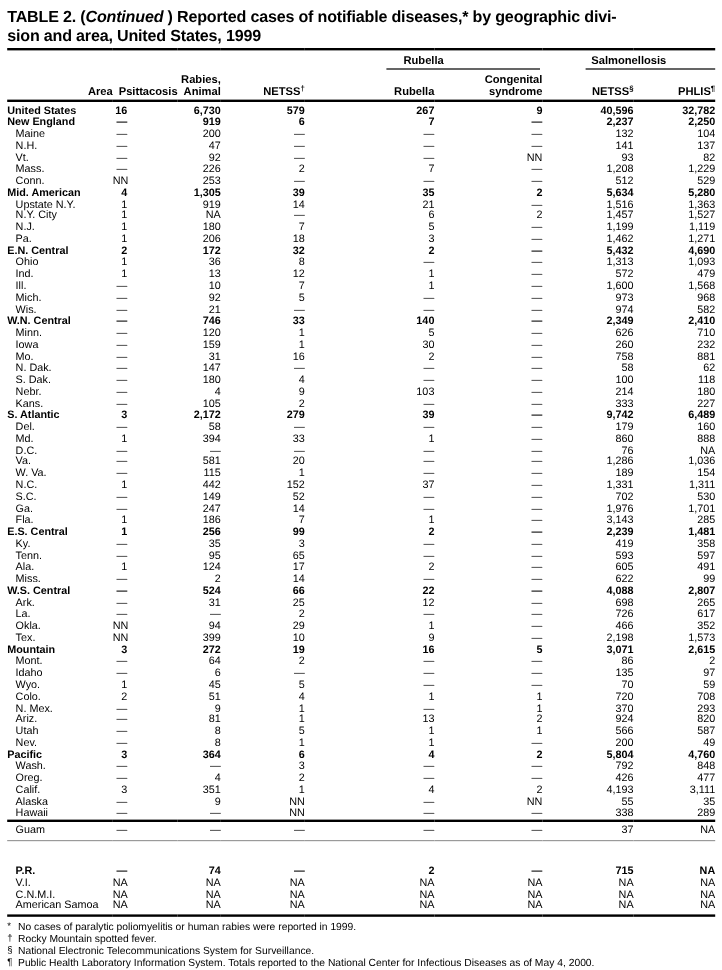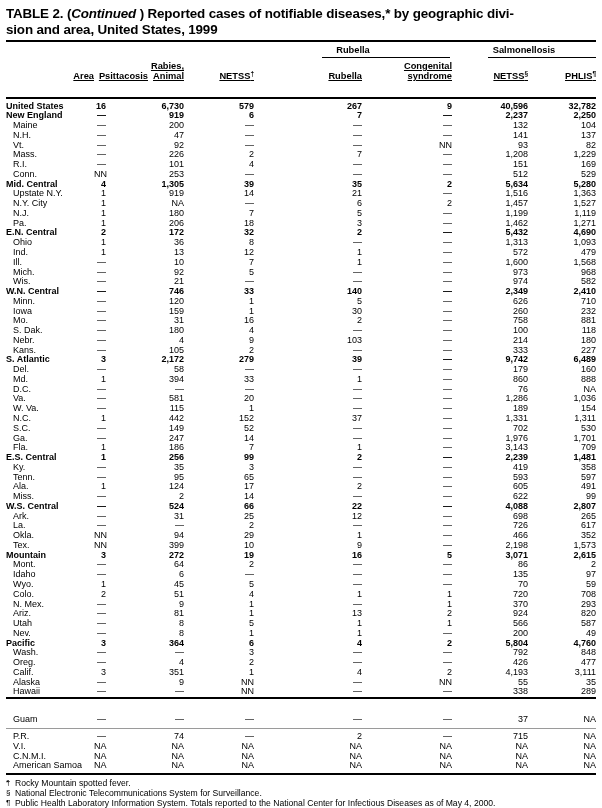--- a/index.html
+++ b/index.html
@@ -17,34 +17,34 @@
   .title .ital { font-style:italic; }
 
   table { border-collapse:collapse; table-layout:fixed; width:590px; }
 
   thead th { font-weight:bold; font-size:9.3px; padding:0; vertical-align:bottom;margin-top:27px; }
   tr.grp th { border-top:2.5px solid #000; padding-top:3px; }
   .grp-label { text-align:center; font-size:9.3px; }
   .grp-line { border-bottom:1.5px solid #000; height:2px; }
   .grp-line.rub { margin-left:68px; margin-right:2px; }
   .grp-line.sal { margin-left:36px; margin-right:0px; }
-  tr.cols th { border-bottom:2.5px solid #000; padding-bottom:16px; padding-top:3px; text-align:right; line-height:10px;text-decoration:underline; }
+  tr.cols th { border-bottom:2.5px solid #000; padding-bottom:2px; padding-top:3px; text-align:right; line-height:10px; }
   tr.cols th.area-th { text-align:right; }
   sup { font-size:6.5px; line-height:0; vertical-align:3px; }
 
   tbody td { font-size:9px; line-height:9.76px; padding:0; white-space:nowrap; }
   tbody tr:first-child td { padding-top:2.5px;margin-left:40px; }
   td.num { text-align:right; }
   td.area { text-align:left; }
   td.area.ind { padding-left:7px; }
   tr.b td { font-weight:bold; }
   tbody td:nth-child(2) { padding-right:42px; }
 
-  tr.terr-first td { border-top:2.5px solid #000; padding-top:16px; padding-bottom:3px; border-bottom:1px solid #9a9a9a; }
-  tr.terr-after td { padding-top:3px; }
+  tr.terr-first td { border-top:2.5px solid #000; padding-top:2px; padding-bottom:3px; border-bottom:1px solid #9a9a9a; }
+  tr.terr-after td { padding-top:20px;font-weight:bold; }
   tbody tr:last-child td { border-bottom:2px solid #000; padding-bottom:2px; }
 
   .footnotes { margin-top:4px; font-size:8.6px; line-height:9.9px; width:590px; }
   .fn { position:relative; padding-left:9px; }
   .fn-m { position:absolute; left:0; top:-1px; font-size:8px; }
 </style>
 </head>
 <body>
 
 <div class="page">
@@ -143,41 +143,31 @@
           <td class="area ind">Mass.</td>
           <td class="num">—</td>
           <td class="num">226</td>
           <td class="num">2</td>
           <td class="num">7</td>
           <td class="num">—</td>
           <td class="num">1,208</td>
           <td class="num">1,229</td>
         </tr>
         <tr>
-          <td class="area ind">R.I.</td>
-          <td class="num">—</td>
-          <td class="num">101</td>
-          <td class="num">4</td>
-          <td class="num">—</td>
-          <td class="num">—</td>
-          <td class="num">151</td>
-          <td class="num">169</td>
-        </tr>
-        <tr>
           <td class="area ind">Conn.</td>
           <td class="num">NN</td>
           <td class="num">253</td>
           <td class="num">—</td>
           <td class="num">—</td>
           <td class="num">—</td>
           <td class="num">512</td>
           <td class="num">529</td>
         </tr>
         <tr class="b">
-          <td class="area">Mid. Central</td>
+          <td class="area">Mid. American</td>
           <td class="num">4</td>
           <td class="num">1,305</td>
           <td class="num">39</td>
           <td class="num">35</td>
           <td class="num">2</td>
           <td class="num">5,634</td>
           <td class="num">5,280</td>
         </tr>
         <tr>
           <td class="area ind">Upstate N.Y.</td>
@@ -311,20 +301,30 @@
         </tr>
         <tr>
           <td class="area ind">Mo.</td>
           <td class="num">—</td>
           <td class="num">31</td>
           <td class="num">16</td>
           <td class="num">2</td>
           <td class="num">—</td>
           <td class="num">758</td>
           <td class="num">881</td>
+        </tr>
+        <tr>
+          <td class="area ind">N. Dak.</td>
+          <td class="num">—</td>
+          <td class="num">147</td>
+          <td class="num">—</td>
+          <td class="num">—</td>
+          <td class="num">—</td>
+          <td class="num">58</td>
+          <td class="num">62</td>
         </tr>
         <tr>
           <td class="area ind">S. Dak.</td>
           <td class="num">—</td>
           <td class="num">180</td>
           <td class="num">4</td>
           <td class="num">—</td>
           <td class="num">—</td>
           <td class="num">100</td>
           <td class="num">118</td>
@@ -440,21 +440,21 @@
           <td class="num">1,701</td>
         </tr>
         <tr>
           <td class="area ind">Fla.</td>
           <td class="num">1</td>
           <td class="num">186</td>
           <td class="num">7</td>
           <td class="num">1</td>
           <td class="num">—</td>
           <td class="num">3,143</td>
-          <td class="num">709</td>
+          <td class="num">285</td>
         </tr>
         <tr class="b">
           <td class="area">E.S. Central</td>
           <td class="num">1</td>
           <td class="num">256</td>
           <td class="num">99</td>
           <td class="num">2</td>
           <td class="num">—</td>
           <td class="num">2,239</td>
           <td class="num">1,481</td>
@@ -746,19 +746,19 @@
           <td class="num">NA</td>
           <td class="num">NA</td>
           <td class="num">NA</td>
           <td class="num">NA</td>
           <td class="num">NA</td>
         </tr>
       </tbody>
   </table>
 
   <div class="footnotes">
-    <div class="fn"><span class="fn-m">*</span></div>
+    <div class="fn"><span class="fn-m">*</span><span>No cases of paralytic poliomyelitis or human rabies were reported in 1999.</span></div>
     <div class="fn"><span class="fn-m">†</span><span>Rocky Mountain spotted fever.</span></div>
     <div class="fn"><span class="fn-m">§</span><span>National Electronic Telecommunications System for Surveillance.</span></div>
     <div class="fn"><span class="fn-m">¶</span><span>Public Health Laboratory Information System. Totals reported to the National Center for Infectious Diseases as of May 4, 2000.</span></div>
   </div>
 
 </div>
 
 </body></html>

